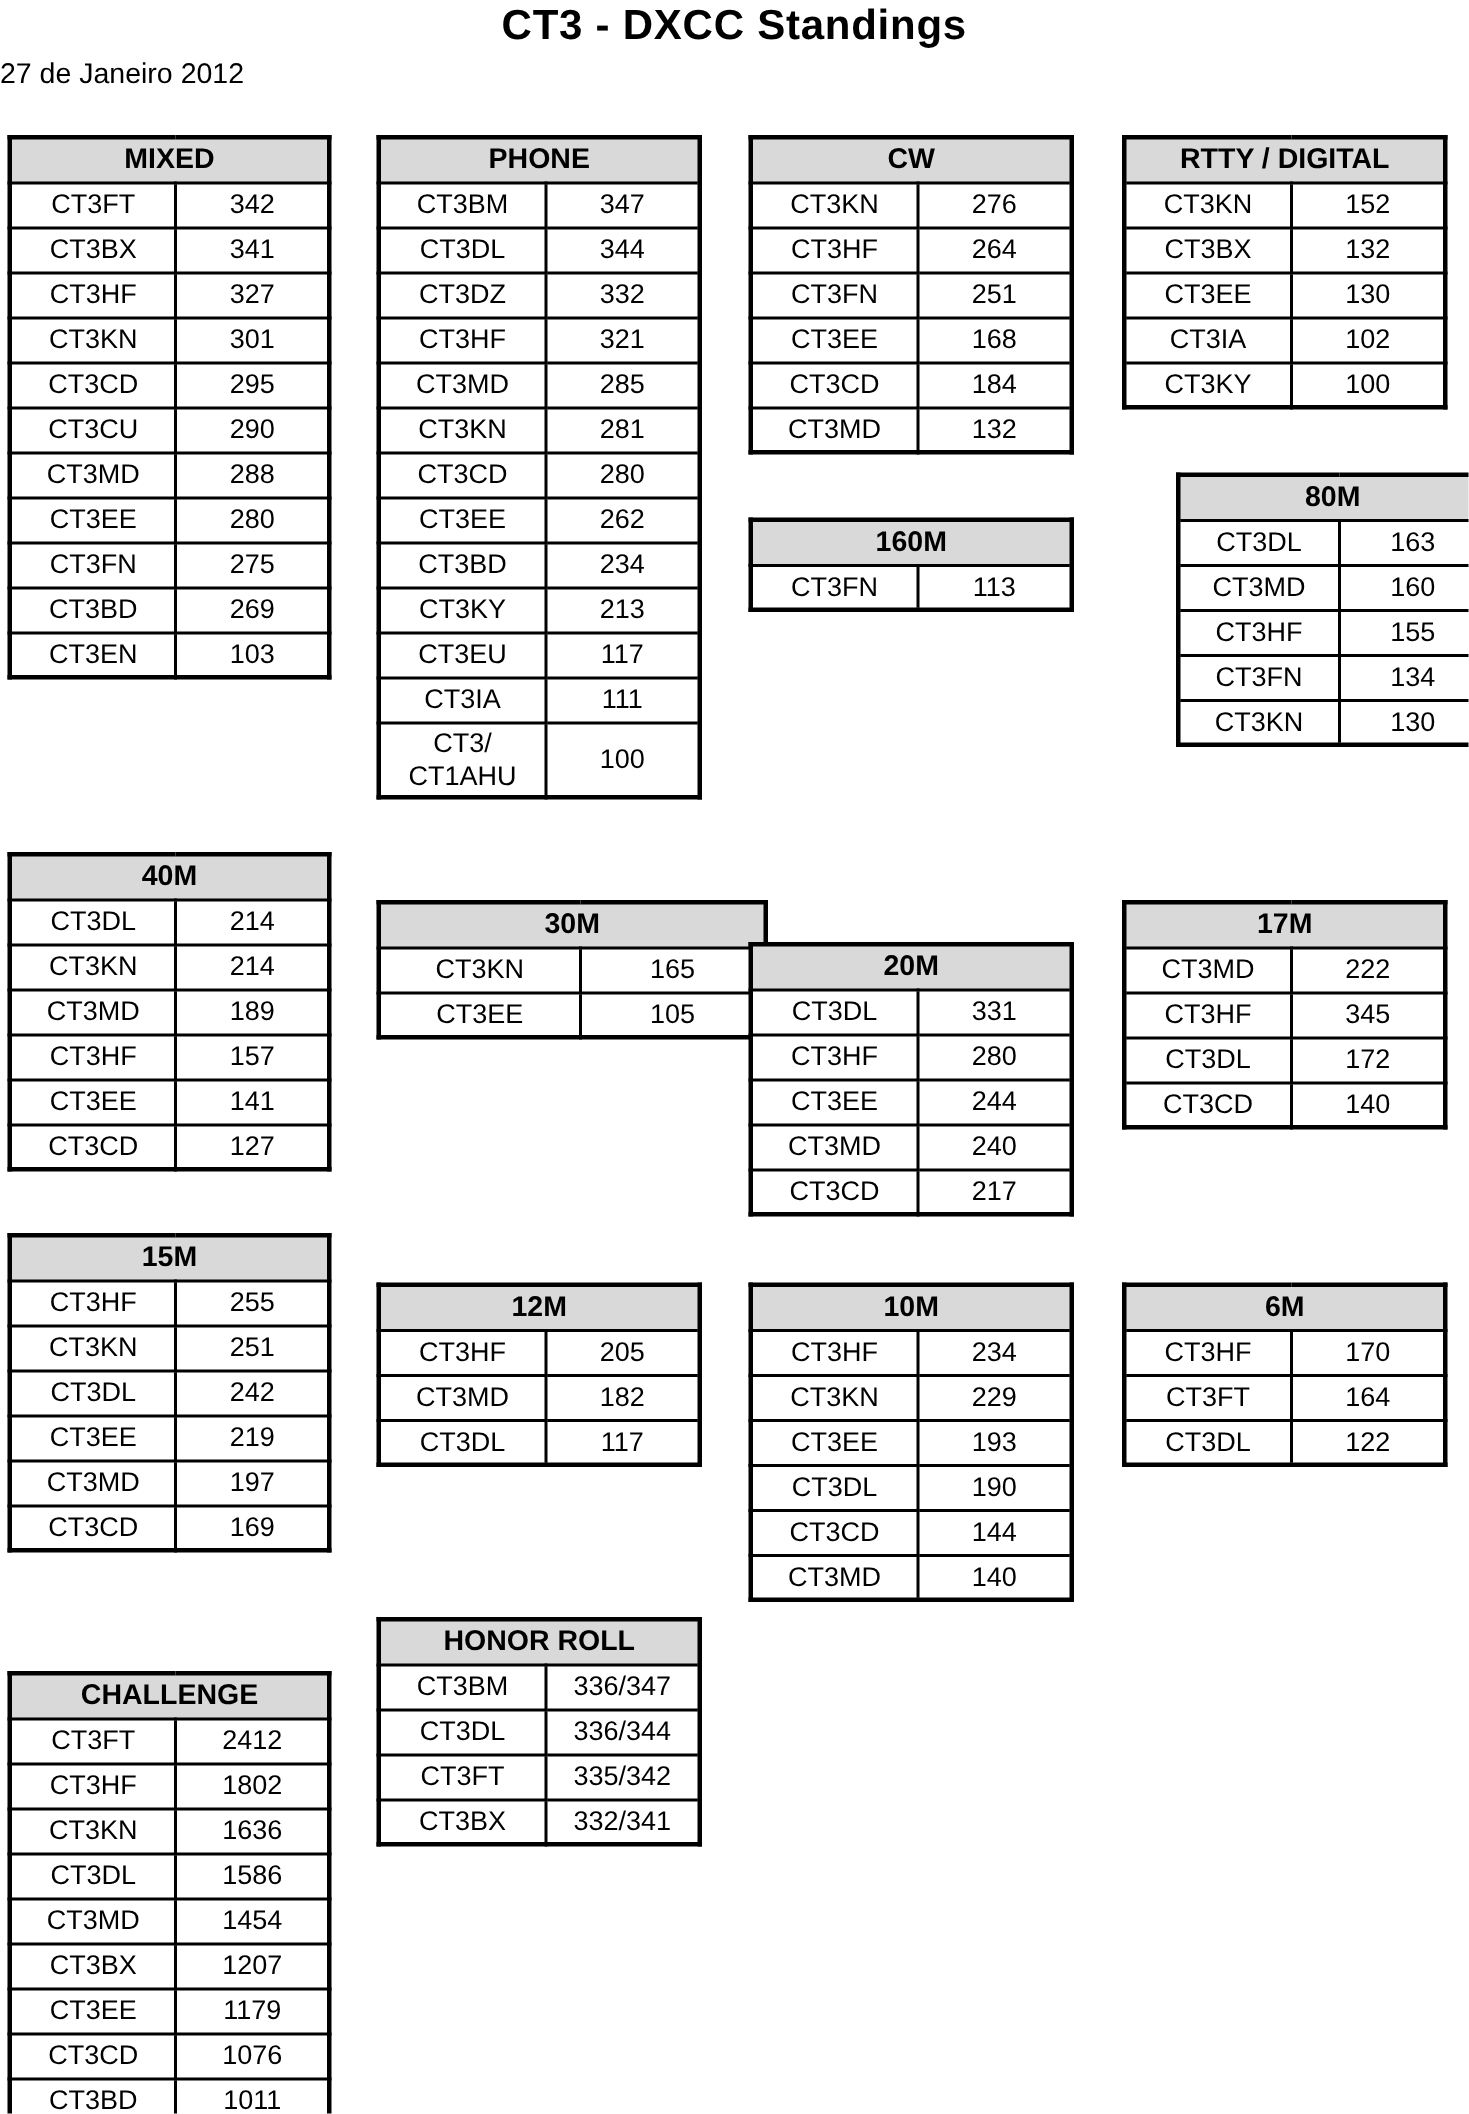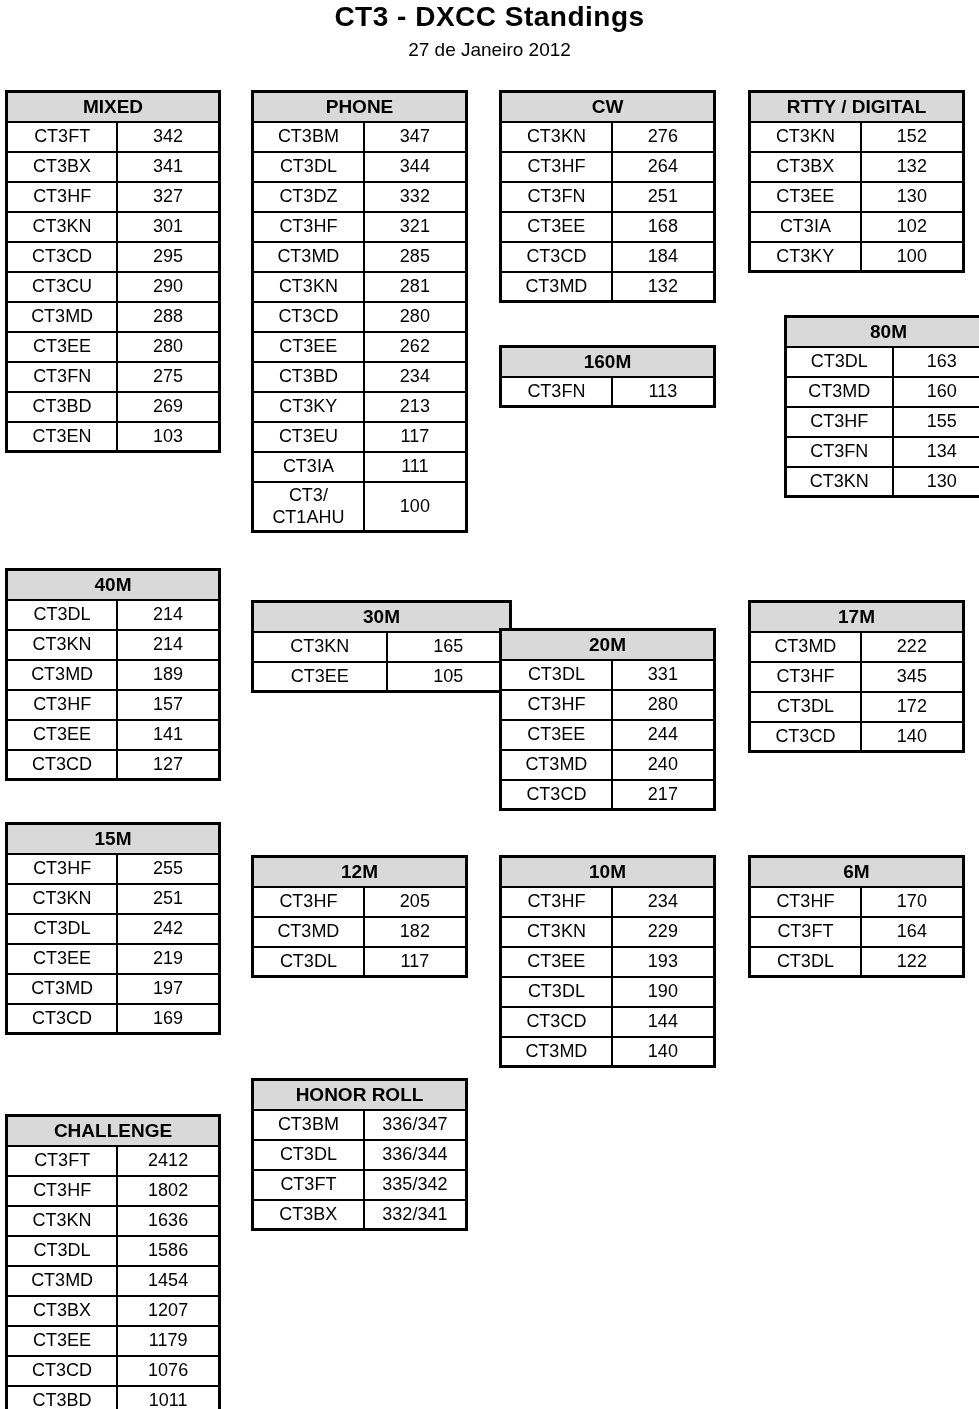--- a/index.html
+++ b/index.html
@@ -27,21 +27,20 @@
     width: 100%;
     text-align: center;
     font-size: 28px;
     font-weight: bold;
     letter-spacing: 0.5px;
   }
   .subtitle {
     position: absolute;
     top: 39px; left: 0;
     width: 100%;
-    text-align: center;
     font-size: 19px;
   }
   table.standings {
     position: absolute;
     border-collapse: collapse;
     table-layout: fixed;
     border: 3px solid var(--border-color);
   }
   table.standings th {
     background: var(--header-bg);

